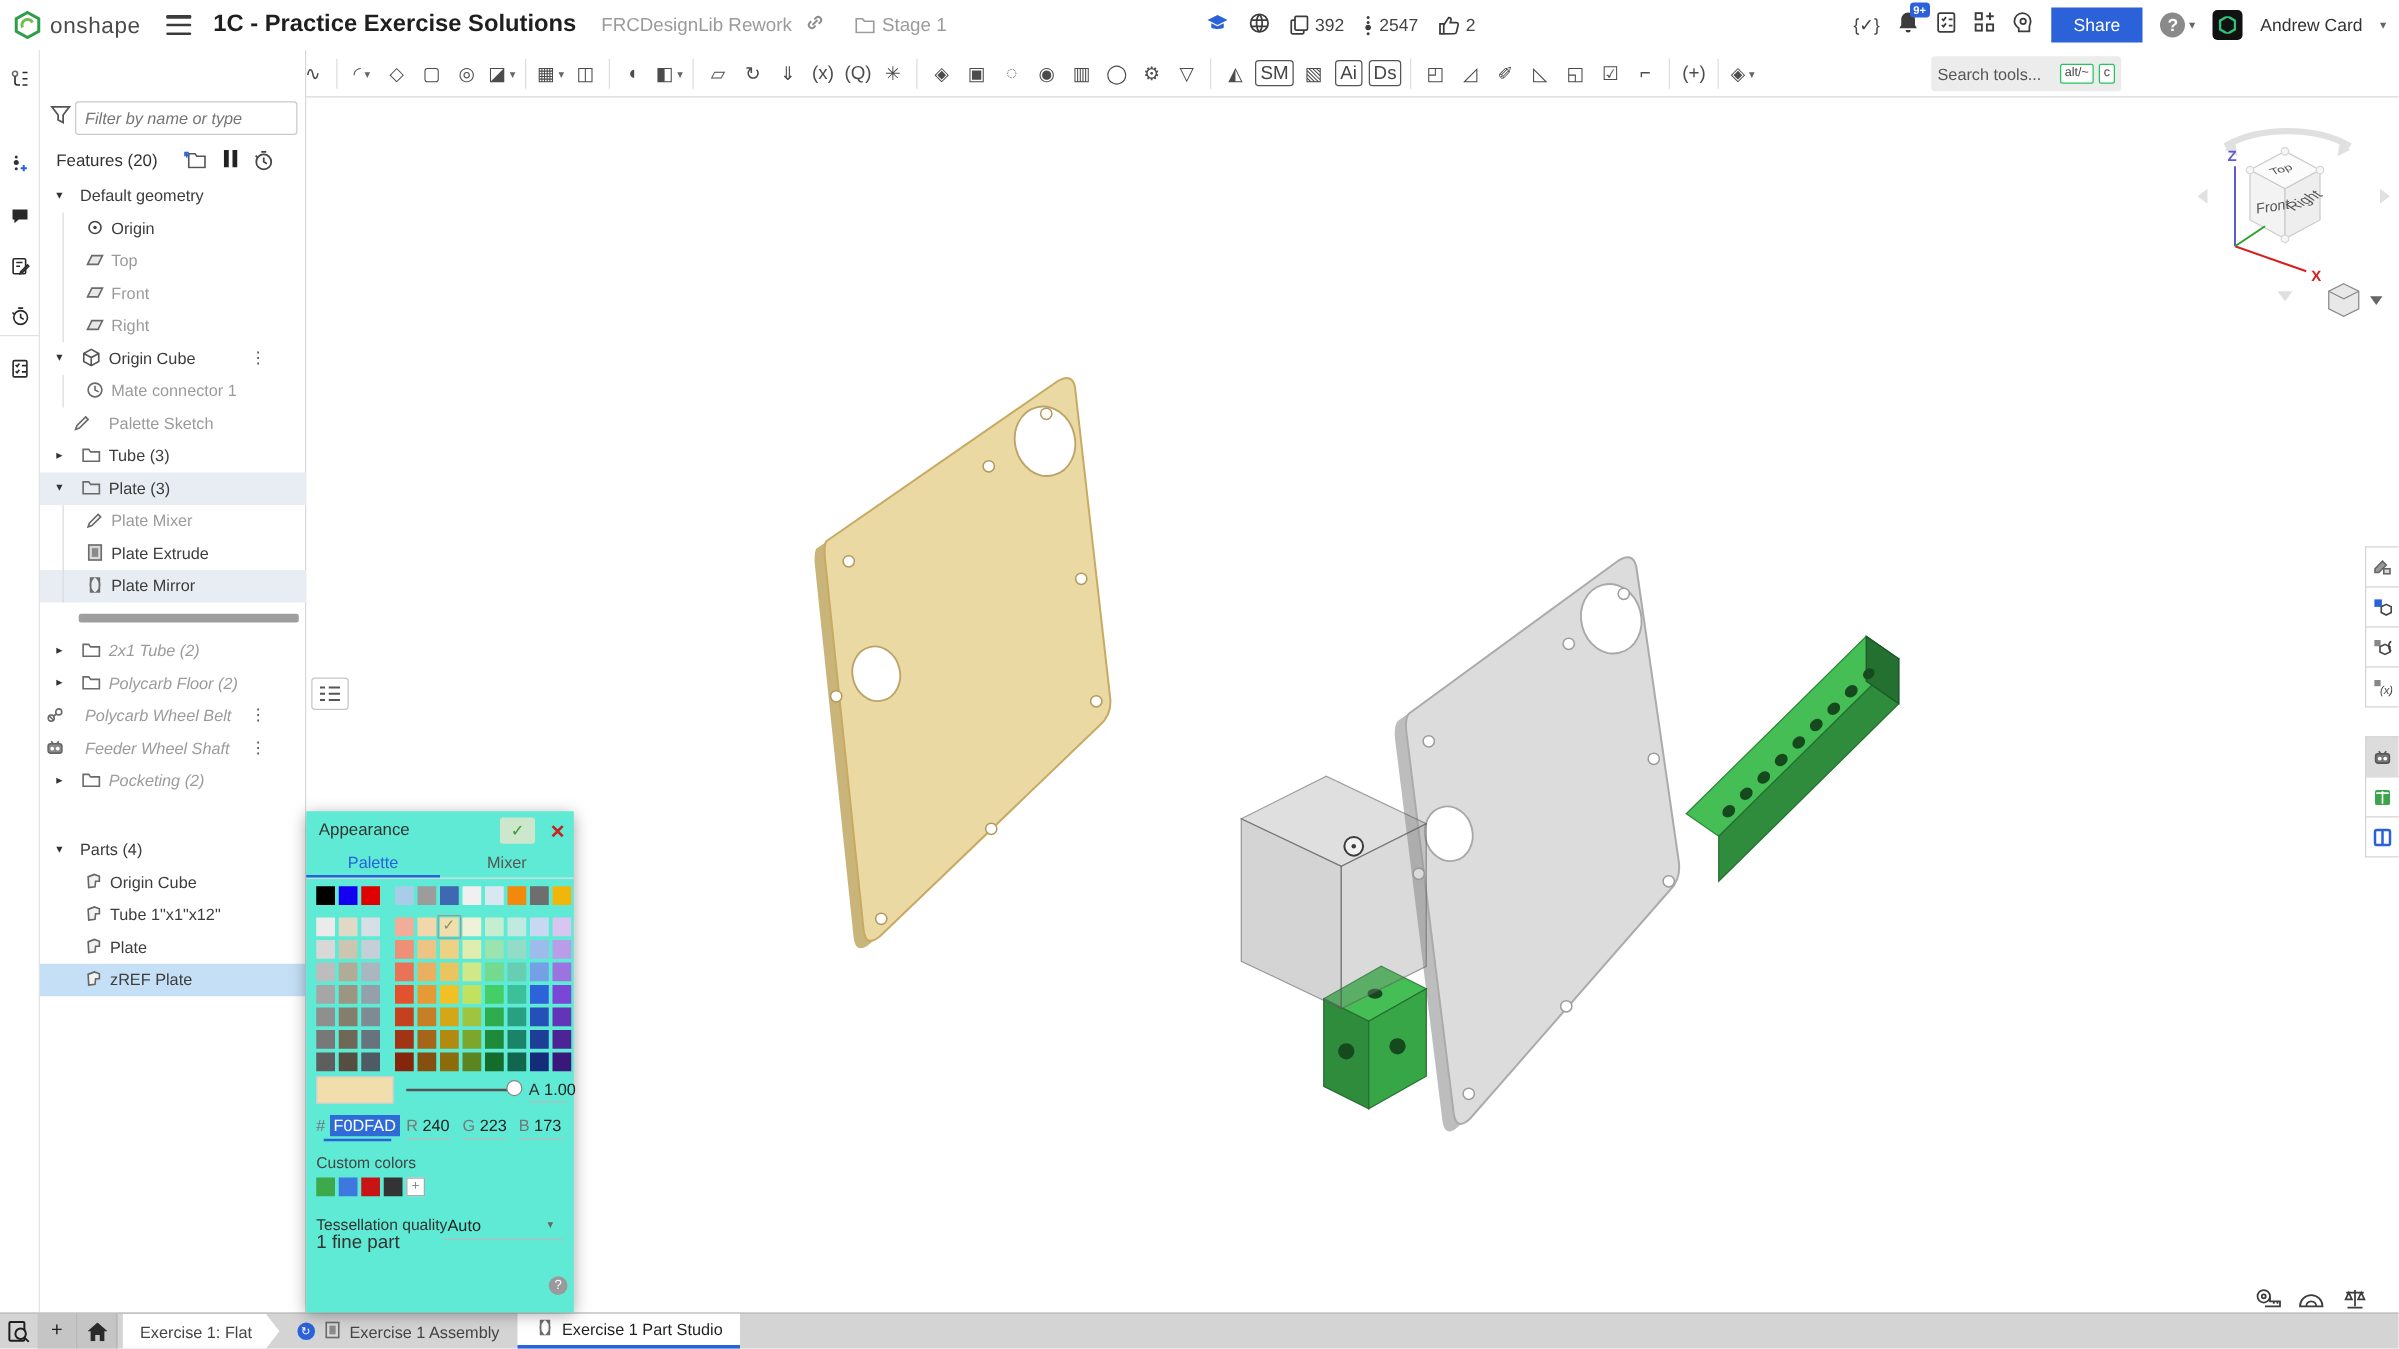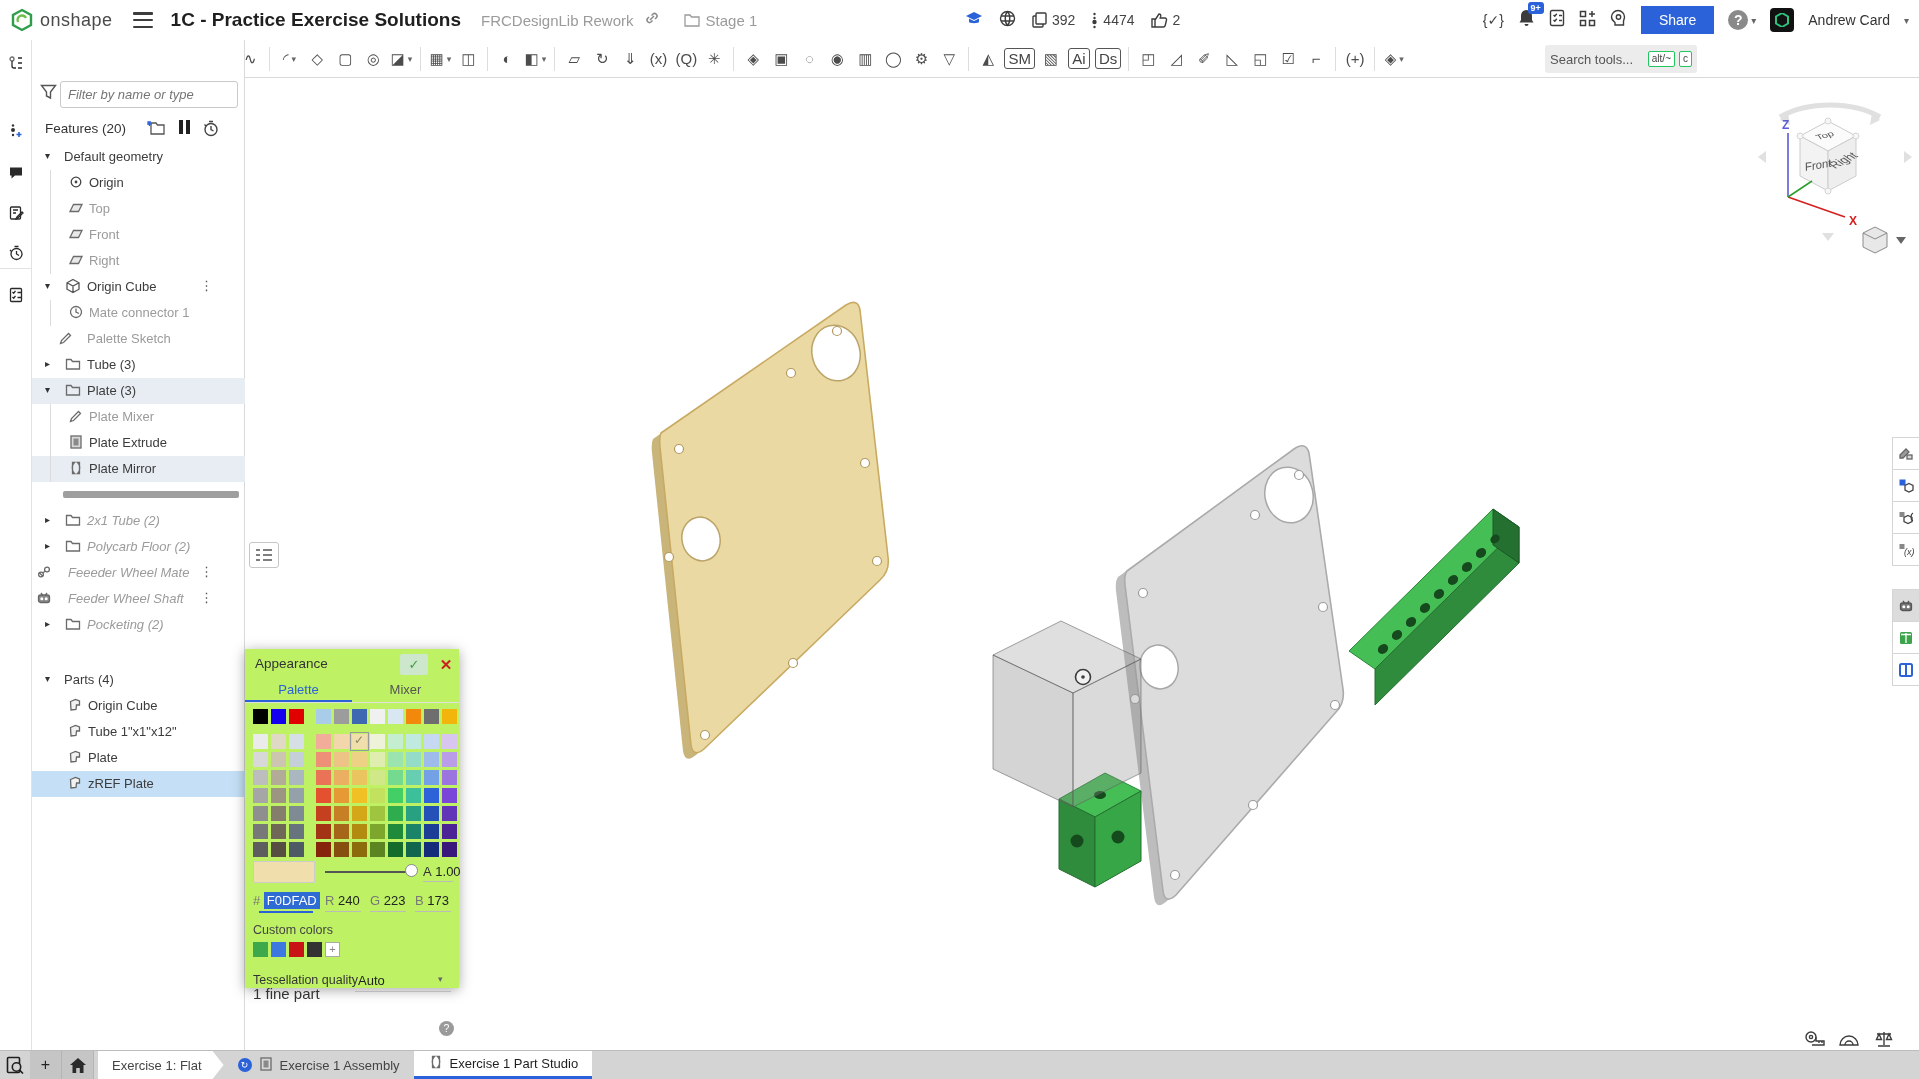--- a/index.html
+++ b/index.html
@@ -89,21 +89,21 @@
   .mt-btn { width:26px; height:22px; display:flex; align-items:center; justify-content:center; cursor:pointer; color:#3c3c3c; }
 
   
   #rightrail { position:absolute; right:0; top:358px; width:27px; }
   .rr-btn { width:27px; height:33px; background:#fff; border:1px solid #d5d5d5; border-right:none;
     display:flex; align-items:center; justify-content:center; cursor:pointer; margin-bottom:-1px; }
   .rr-btn.active { background:#dcdcdc; }
   .rr-gap { height:24px; }
 
   
-  #appearance { position:absolute; left:245px; top:649px; width:214px; height:339px; background:#bef264;
+  #appearance { position:absolute; left:245px; top:649px; width:214px; height:401px; background:#5eead4;
     box-shadow:0 2px 12px rgba(0,0,0,.35); font-size:13px; z-index:5; }
   #ap-title { position:absolute; left:10px; top:7px; font-size:13.5px; color:#333; }
   #ap-ok { position:absolute; left:155px; top:5px; width:28px; height:21px; background:#cde7cd;
     border:none; border-radius:2px; color:#3f9d3f; font-size:13px; cursor:pointer; }
   #ap-close { position:absolute; left:191px; top:5px; width:20px; height:21px; background:none; border:none;
     color:#c92222; font-size:15px; font-weight:bold; cursor:pointer; }
   #ap-tabs { position:absolute; left:0; top:29px; width:214px; height:25px; border-bottom:1px solid #e0e0e0; display:flex; }
   .ap-tab { flex:1; text-align:center; line-height:24px; font-size:13px; color:#555; cursor:pointer; }
   .ap-tab.active { color:#2b62d9; border-bottom:2px solid #2b62d9; }
   .sw { position:absolute; width:15px; height:15px; cursor:pointer; }
@@ -199,21 +199,21 @@
           </svg>
         <span>392</span>
       </span>
       <span class="stat">
         <svg width="7" height="17" viewBox="0 0 7 17" fill="#3c3c3c">
             <circle cx="3.5" cy="2" r="1.2"></circle>
             <circle cx="3.5" cy="6" r="1.2"></circle>
             <circle cx="3.5" cy="10" r="2.2"></circle>
             <circle cx="3.5" cy="15" r="1.2"></circle>
           </svg>
-        <span>4474</span>
+        <span>2547</span>
       </span>
       <span class="stat">
         <svg width="17" height="16" viewBox="0 0 17 16" fill="none" stroke="#3c3c3c" stroke-width="1.4">
             <path d="M1 7 h3 v8 H1 Z M4 8 L8 2 c1.5 0 2 1 1.7 2.4 L9.2 6 H14 a1.6 1.6 0 0 1 1.5 2 l-1.3 5.5 A2 2 0 0 1 12.3 15 H4 Z"></path>
           </svg>
         <span>2</span>
       </span>
     </div>
 
     <div class="tb-right">
@@ -595,21 +595,21 @@
               <path d="M1.5 3.5 h4.5 l1.5 2 H14.5 V13 H1.5 Z"></path>
             </svg></span>
           <span class="lbl" style="left:55px">Polycarb Floor (2)</span>
         </div>
         <div class="trow gray italic" style="top: 520px;">
           <span style="position:absolute;left:4px;top:4px"><svg width="16" height="16" viewBox="0 0 16 16" fill="none" stroke="#6b6b6b" stroke-width="1.3">
               <circle cx="5" cy="10.5" r="2.4"></circle>
               <circle cx="11" cy="5.5" r="2.4"></circle>
               <path d="M6.8 8.8 L9.2 7.2 M3.2 8.8 L7 12.2"></path>
             </svg></span>
-          <span class="lbl" style="left:36px">Feeeder Wheel Mate</span>
+          <span class="lbl" style="left:36px">Polycarb Wheel Belt</span>
           <span class="dots">⋮</span>
         </div>
         <div class="trow gray italic" style="top: 546px;">
           <span style="position:absolute;left:4px;top:4px"><svg width="16" height="16" viewBox="0 0 16 16" fill="none" stroke="#6b6b6b" stroke-width="1.3">
               <rect x="2.5" y="5" width="11" height="7.5" rx="2" fill="#8a8a8a" stroke="#666"></rect>
               <circle cx="5.8" cy="8.8" r="1.5" fill="#fff" stroke="none"></circle>
               <circle cx="10.2" cy="8.8" r="1.5" fill="#fff" stroke="none"></circle>
               <path d="M5 3 l1.5 2 M11 3 l-1.5 2" stroke="#666"></path>
             </svg></span>
           <span class="lbl" style="left:36px">Feeder Wheel Shaft</span>

